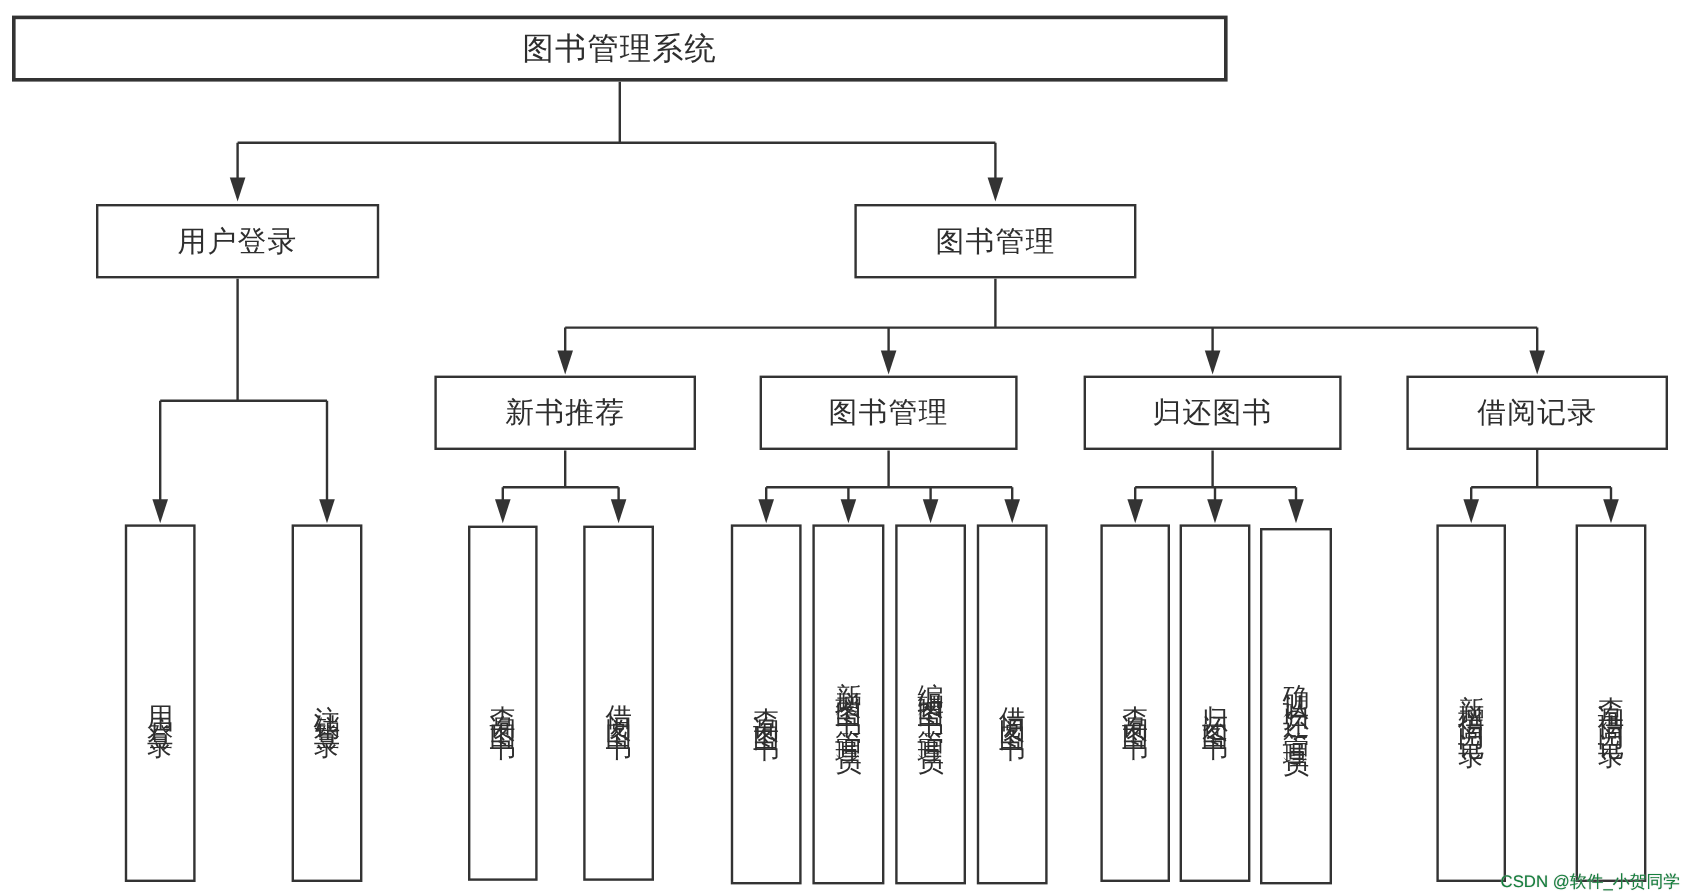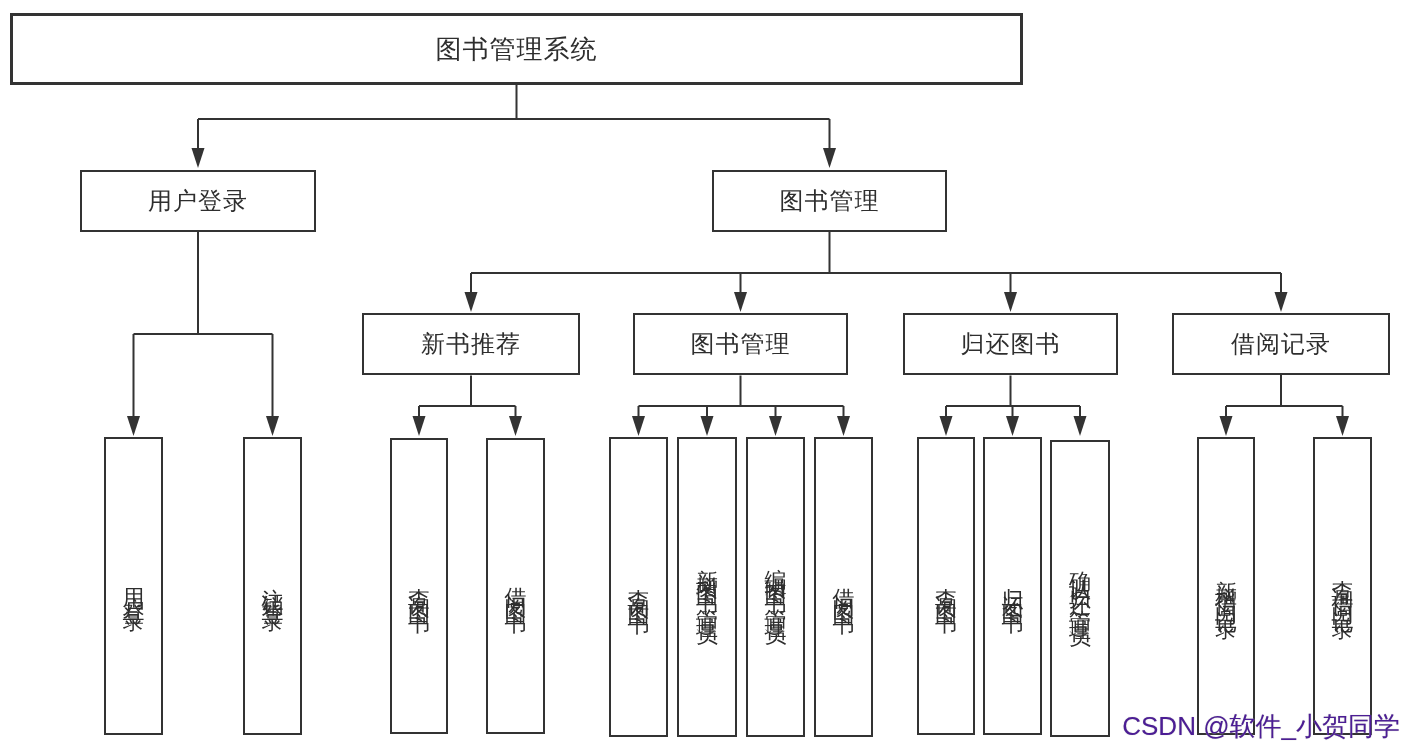--- a/index.html
+++ b/index.html
@@ -13,22 +13,22 @@
     box-sizing:border-box;display:flex;align-items:center;justify-content:center;
   }
   .box.root{border-width:3px;}
   .box.h span{font-size:24px;letter-spacing:1px;white-space:nowrap;}
   .box.root span{font-size:26px;}
   .box.v span{
     writing-mode:vertical-rl;text-orientation:mixed;
     font-size:22px;letter-spacing:8px;line-height:1;white-space:nowrap;
   }
   .watermark{
-    position:absolute;z-index:2;right:5px;bottom:3px;font-size:26px;
-    color:#4c1d95;text-shadow:0 0 1px #b3b3b3;white-space:nowrap;
+    position:absolute;z-index:2;right:5px;bottom:3px;font-size:14px;
+    color:#15803d;text-shadow:0 0 1px #b3b3b3;white-space:nowrap;
   }
 </style>
 </head>
 <body>
 
 <div class="canvas">
 
   <svg class="wires" width="1405" height="747" viewBox="0 0 1405 747">
 
     <path fill="none" stroke="#333333" stroke-width="2" d="
@@ -63,21 +63,21 @@
       <polygon points="769,416 782,416 775.5,436"></polygon>
       <polygon points="837,416 850,416 843.5,436"></polygon>
       <polygon points="939.5,416 952.5,416 946,436"></polygon>
       <polygon points="1006,416 1019,416 1012.5,436"></polygon>
       <polygon points="1073.5,416 1086.5,416 1080,436"></polygon>
       <polygon points="1219.5,416 1232.5,416 1226,436"></polygon>
       <polygon points="1336,416 1349,416 1342.5,436"></polygon>
     </g>
   </svg>
 
-  <div class="box h root" style="left:10px;top:13px;width:1013px;height:72px">
+  <div class="box h root" style="left:10px;top:13px;width:1013px;height:55px">
     <span>图书管理系统</span>
   </div>
 
   <div class="box h" style="left:80px;top:170px;width:236px;height:62px">
     <span>用户登录</span>
   </div>
   <div class="box h" style="left:712px;top:170px;width:235px;height:62px">
     <span>图书管理</span>
   </div>
 

